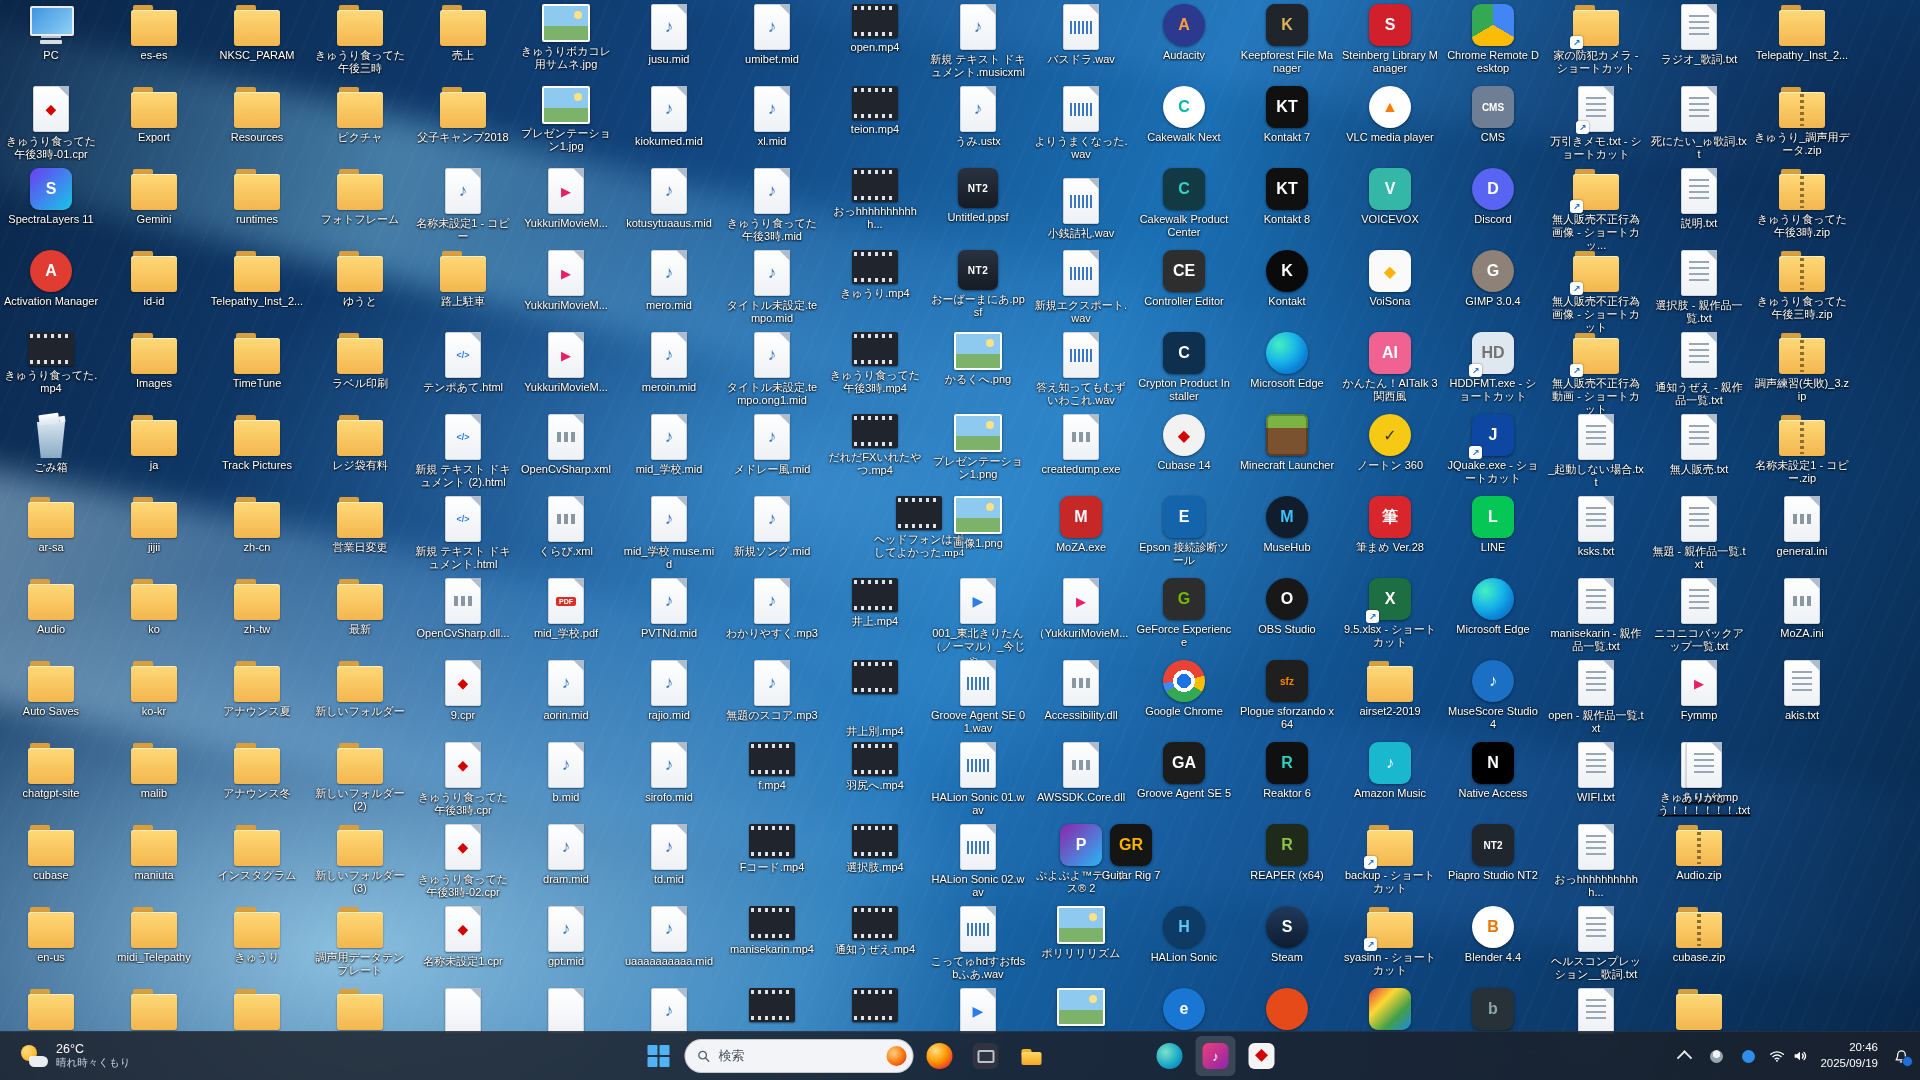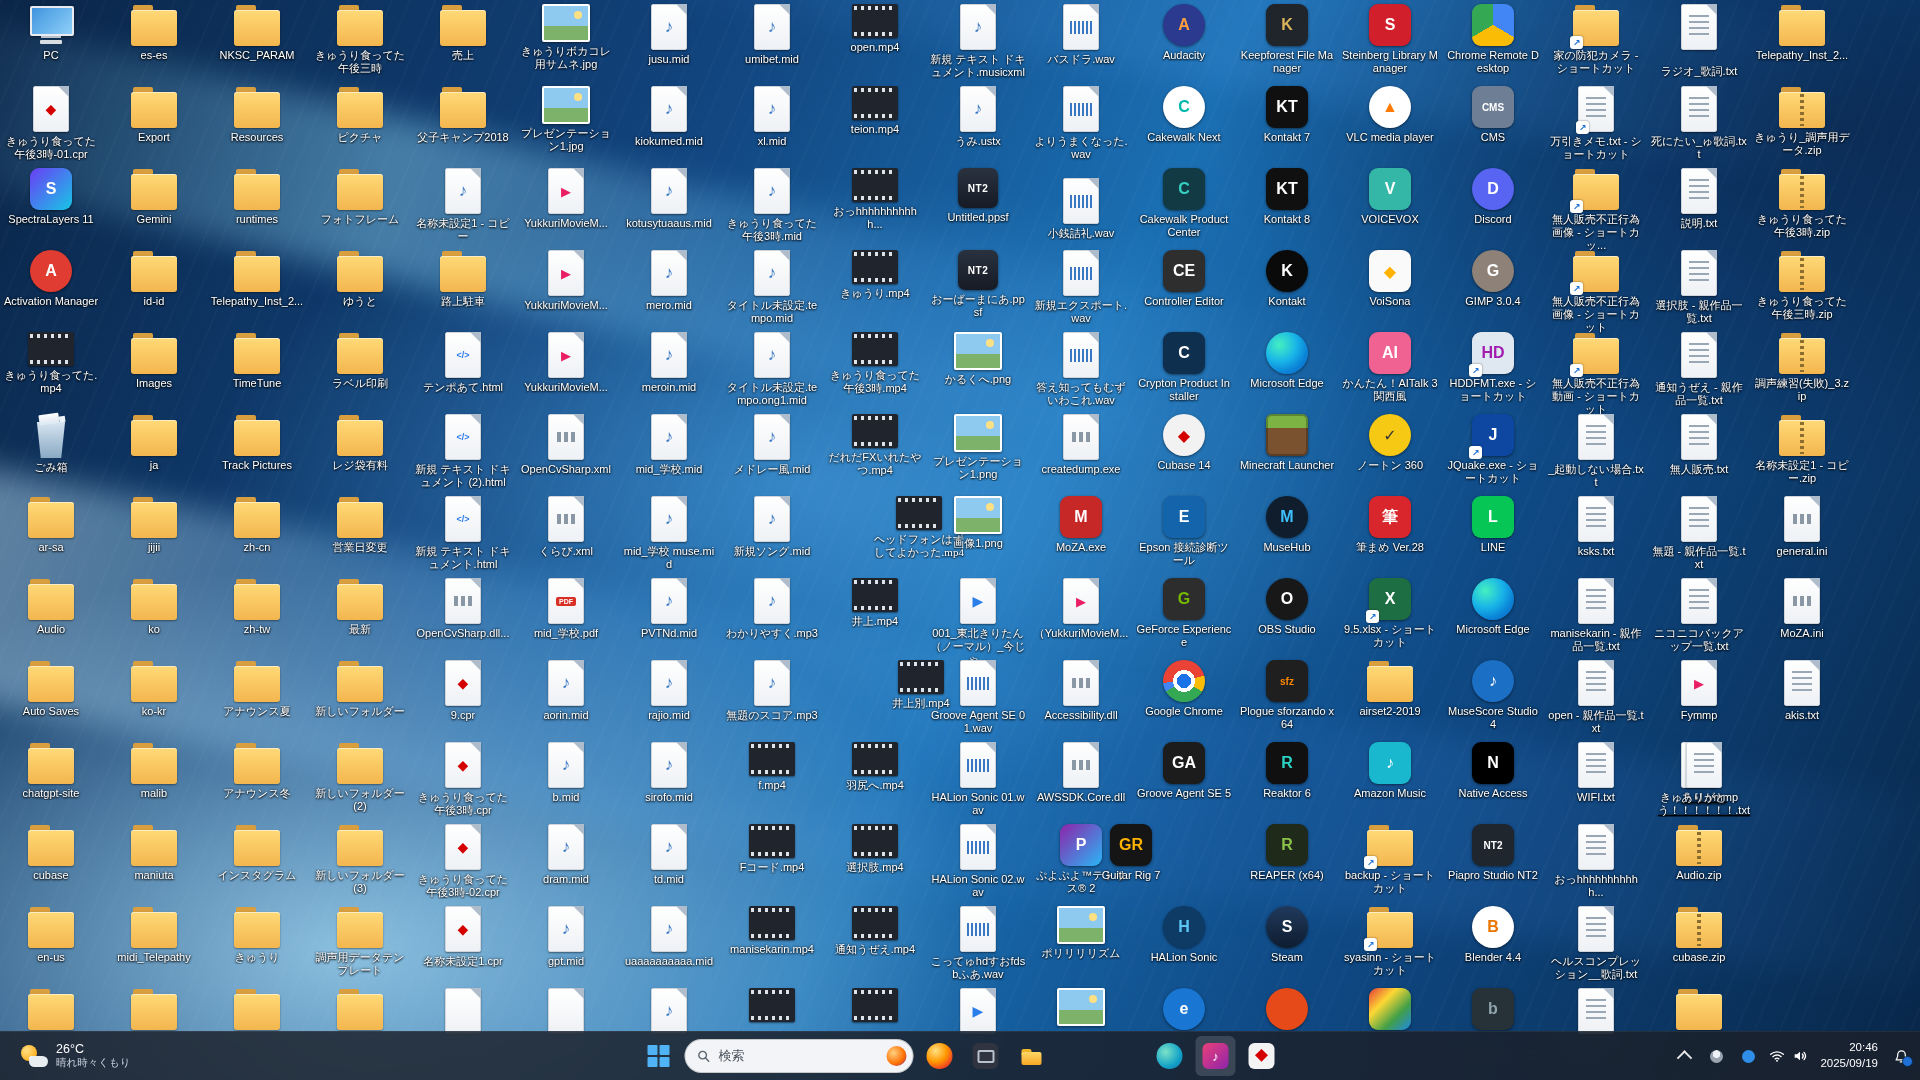--- a/index.html
+++ b/index.html
@@ -692,21 +692,21 @@
         <div class="di-label">だれだFXいれたやつ.mp4</div>
       </div>
       <div class="di" title="ヘッドフォンはずしてよかった.mp4" style="left: 870px; top: 494px; font-family: Liberation Serif, serif;">
         <div class="glyph g-video"></div>
         <div class="di-label">ヘッドフォンはずしてよかった.mp4</div>
       </div>
       <div class="di" title="井上.mp4" style="left: 826px; top: 576px;">
         <div class="glyph g-video"></div>
         <div class="di-label">井上.mp4</div>
       </div>
-      <div class="di" title="井上別.mp4" style="left: 872px; top: 658px;">
+      <div class="di" title="井上別.mp4" style="left: 826px; top: 658px; gap: 28px;">
         <div class="glyph g-video"></div>
         <div class="di-label">井上別.mp4</div>
       </div>
       <div class="di" title="羽尻へ.mp4" style="left: 826px; top: 740px;">
         <div class="glyph g-video"></div>
         <div class="di-label">羽尻へ.mp4</div>
       </div>
       <div class="di" title="選択肢.mp4" style="left: 826px; top: 822px;">
         <div class="glyph g-video"></div>
         <div class="di-label">選択肢.mp4</div>
@@ -1105,21 +1105,21 @@
         <div class="di-label">Discord</div>
       </div>
       <div class="di" title="GIMP 3.0.4" style="left: 1444px; top: 248px;">
         <div class="glyph g-app circle" style="background: rgb(141, 129, 120);">
           <span class="ag">G</span>
         </div>
         <div class="di-label">GIMP 3.0.4</div>
       </div>
       <div class="di" title="HDDFMT.exe - ショートカット" style="left: 1444px; top: 330px;">
         <div class="glyph g-app" style="background: rgb(223, 231, 240);">
-          <span class="ag" style="color: #a21caf;">HD</span>
+          <span class="ag" style="color: #737373;">HD</span>
           <span class="lnk">↗</span>
         </div>
         <div class="di-label">HDDFMT.exe - ショートカット</div>
       </div>
       <div class="di" title="JQuake.exe - ショートカット" style="left: 1444px; top: 412px;">
         <div class="glyph g-app" style="background: rgb(13, 71, 161);">
           <span class="ag">J</span>
           <span class="lnk">↗</span>
         </div>
         <div class="di-label">JQuake.exe - ショートカット</div>
@@ -1236,21 +1236,21 @@
           <span class="fx"></span>
         </div>
         <div class="di-label">ヘルスコンプレッション__歌詞.txt</div>
       </div>
       <div class="di" style="left: 1547px; top: 986px;">
         <div class="glyph g-txt">
           <span class="fx"></span>
         </div>
         <div class="di-label"></div>
       </div>
-      <div class="di" title="ラジオ_歌詞.txt" style="left: 1650px; top: 2px; gap: 12px;">
+      <div class="di" title="ラジオ_歌詞.txt" style="left: 1650px; top: 2px;">
         <div class="glyph g-txt">
           <span class="fx"></span>
         </div>
         <div class="di-label">ラジオ_歌詞.txt</div>
       </div>
       <div class="di" title="死にたい_ゅ歌詞.txt" style="left: 1650px; top: 84px;">
         <div class="glyph g-txt">
           <span class="fx"></span>
         </div>
         <div class="di-label">死にたい_ゅ歌詞.txt</div>

